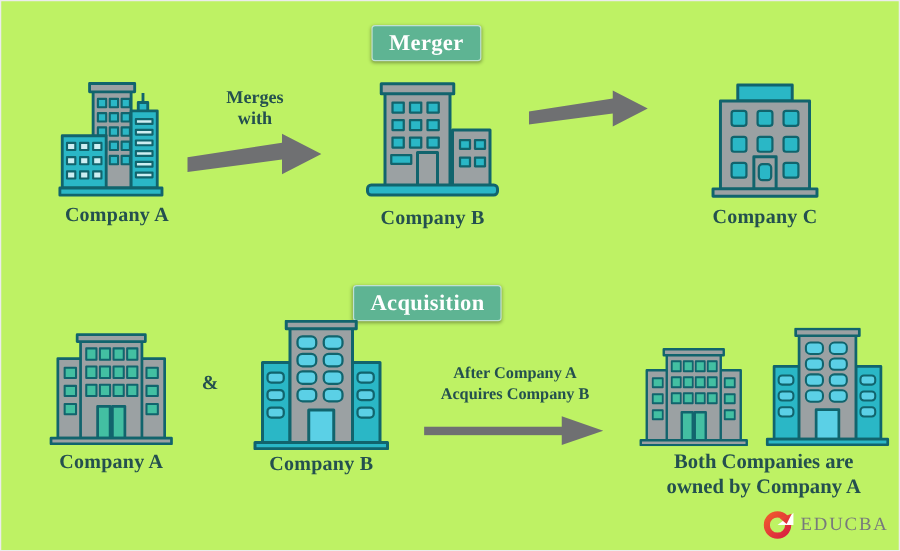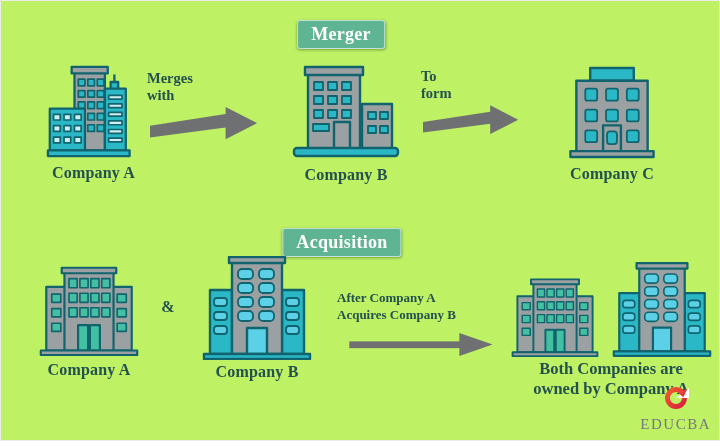--- a/index.html
+++ b/index.html
@@ -16,36 +16,36 @@
     font-weight:bold; font-size:18px; padding:3px 13px;
     border-radius:3px; border:1px solid rgba(255,255,255,.6);
     box-shadow:0 1px 3px rgba(0,0,0,.35); letter-spacing:.3px;
   }
   .fig { position:absolute; text-align:center; }
   .fig svg { display:block; margin:0 auto; }
   .caption {
     color:var(--text-dark,#24504f); font-weight:bold; font-size:16px;
     letter-spacing:.2px;
   }
-  .arrow-group { position:absolute; }
+  .arrow-group { position:absolute; text-align:center; }
   .arrow-label {
     color:var(--text-dark,#24504f); font-weight:bold; font-size:14.5px;
     line-height:1.15; white-space:pre-line;
   }
   .arrow-label.small { font-size:13px; line-height:1.3; }
   .arrow-group svg { display:block; margin:3px auto 0; }
   .amp { position:absolute; text-align:center; color:var(--text-dark,#24504f);
     font-weight:bold; font-size:16px; }
   .result-buildings { display:flex; justify-content:center; align-items:flex-end; gap:6px; }
   .result-caption {
     color:var(--text-dark,#24504f); font-weight:bold; font-size:16.5px;
     line-height:1.22; white-space:pre-line; margin-top:2px;
   }
   .preline { white-space:pre-line; }
-  .educba { position:absolute; right:8px; bottom:7px; display:flex; align-items:center; gap:5px;flex-direction:column; }
+  .educba { position:absolute; right:8px; bottom:7px; display:flex; align-items:center; gap:5px; }
   .educba-text { color:var(--logo-text-gray,#77797c); font-size:15px; letter-spacing:1.5px; font-weight:500; }
   
   .sg { stroke:var(--outline,#11646d); stroke-width:2.4; stroke-linejoin:round; }
   .win { stroke-width:1.8; }
   .gray  { fill:var(--building-gray,#9ba1a3); }
   .teal  { fill:var(--teal,#2ab7c6); }
   .light { fill:var(--light-window,#cdeef2); }
   .green { fill:var(--green-window,#43bfa2); }
   .cyan  { fill:var(--cyan-window,#5bd0e6); }
   .arrowfill { fill:var(--arrow-gray,#6f7072); }
@@ -227,22 +227,20 @@
     </div>
 
     <figure class="fig" style="left:277px; top:59px; width:136px;">
       <svg width="120" height="100">
           <use href="#bld-wide"></use>
         </svg>
       <figcaption class="caption" style="margin-top:6px;">Company B</figcaption>
     </figure>
 
     <div class="arrow-group" style="left:420px; top:67px; width:100px;">
-      <div class="arrow-label preline">To
-form</div>
       <svg width="96" height="33">
           <use href="#block-arrow"></use>
         </svg>
     </div>
 
     <figure class="fig" style="left:550px; top:61px; width:122px;">
       <svg width="100" height="99">
           <use href="#bld-simple"></use>
         </svg>
       <figcaption class="caption" style="margin-top:4px;text-align:center;">Company C</figcaption>
@@ -261,21 +259,21 @@
 
     <div class="amp" style="left:150px; top:297px; width:34px;">&amp;</div>
 
     <figure class="fig" style="left:190px; top:255px; width:132px;">
       <svg width="110" height="104">
           <use href="#bld-b"></use>
         </svg>
       <figcaption class="caption" style="margin-top:3px;">Company B</figcaption>
     </figure>
 
-    <div class="arrow-group" style="left:336px; top:289px; width:170px;">
+    <div class="arrow-group" style="left:326px; top:289px; width:170px;">
       <div class="arrow-label small preline">After Company A
 Acquires Company B</div>
       <svg width="148" height="27" style="margin-top:7px;">
           <use href="#flat-arrow"></use>
         </svg>
     </div>
 
     <div class="fig" style="left:506px; top:261px; width:208px;">
       <div class="result-buildings">
         <svg width="88" height="80">

